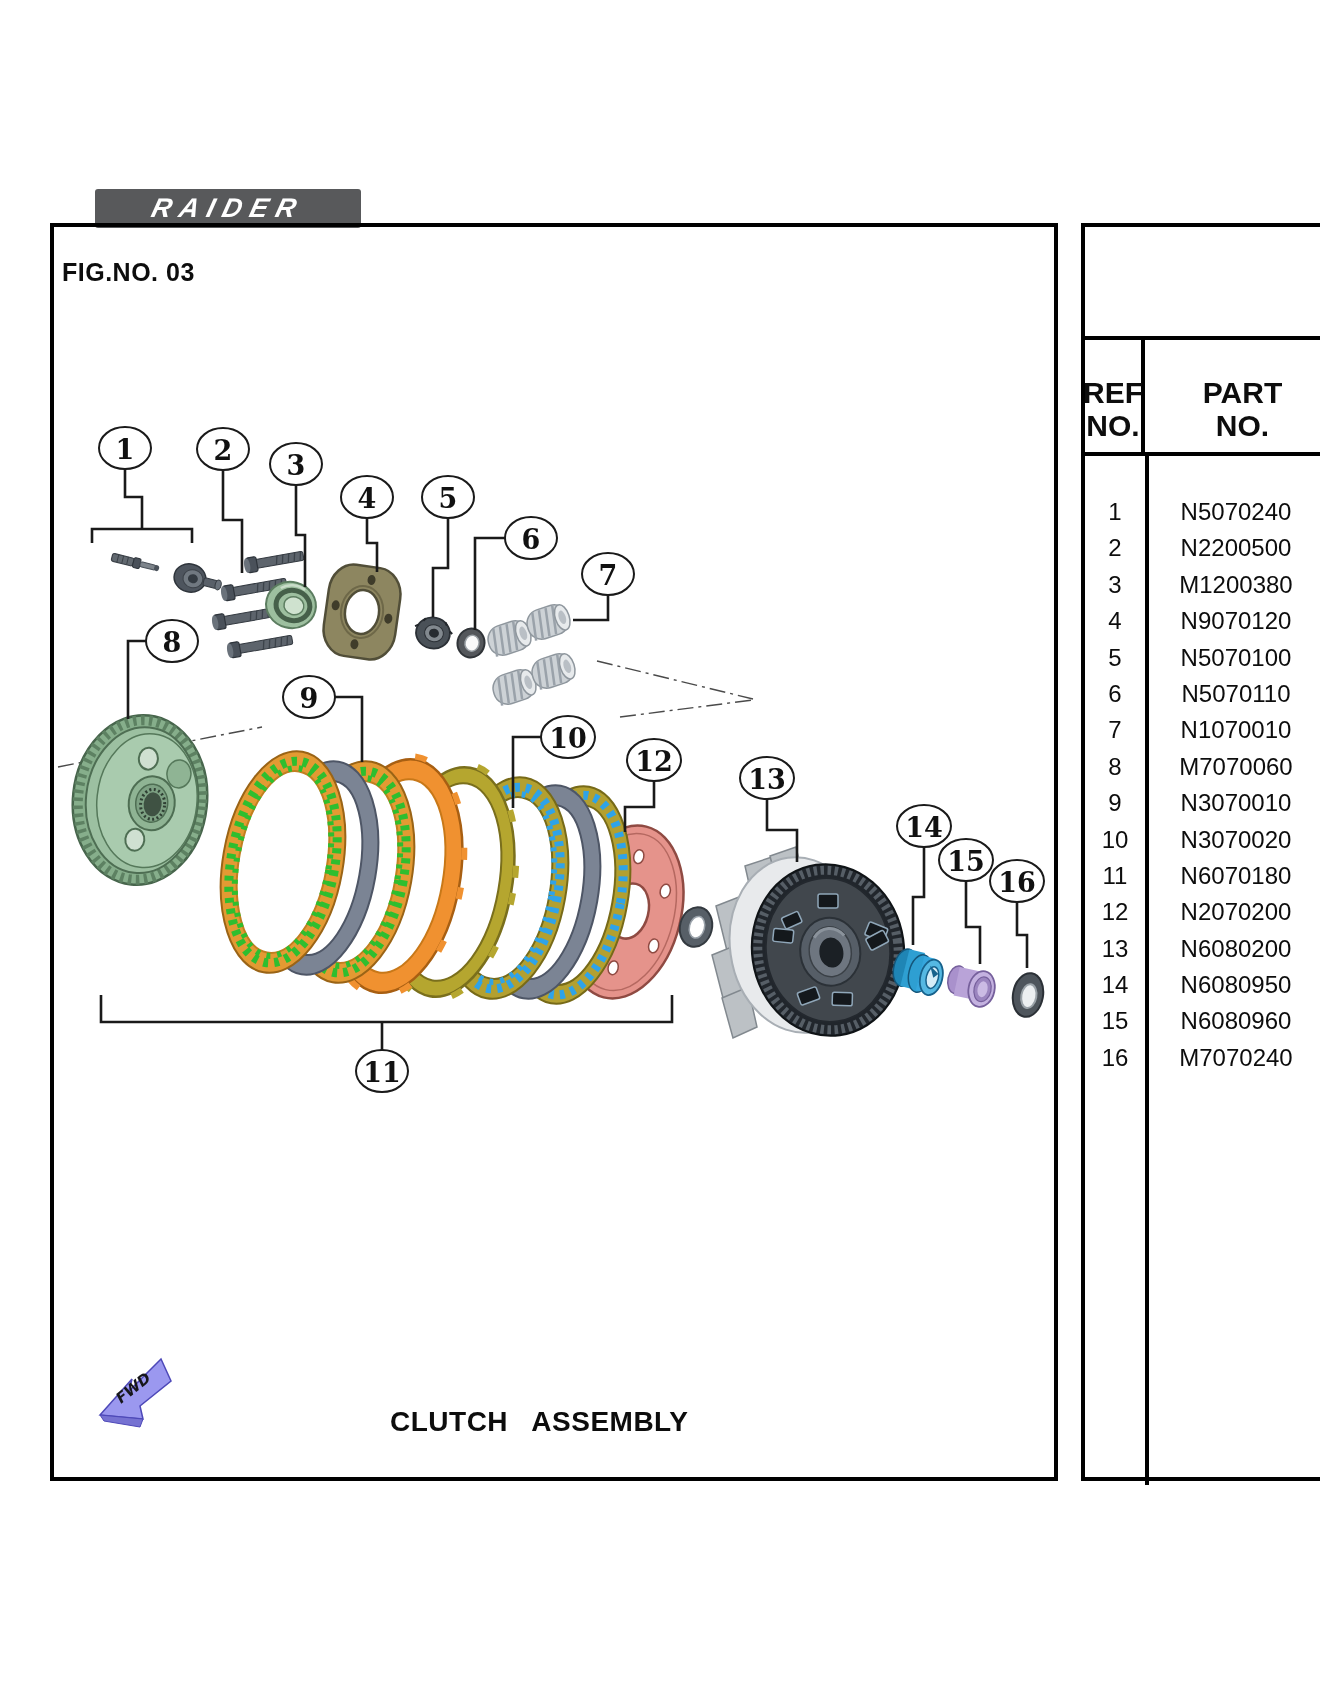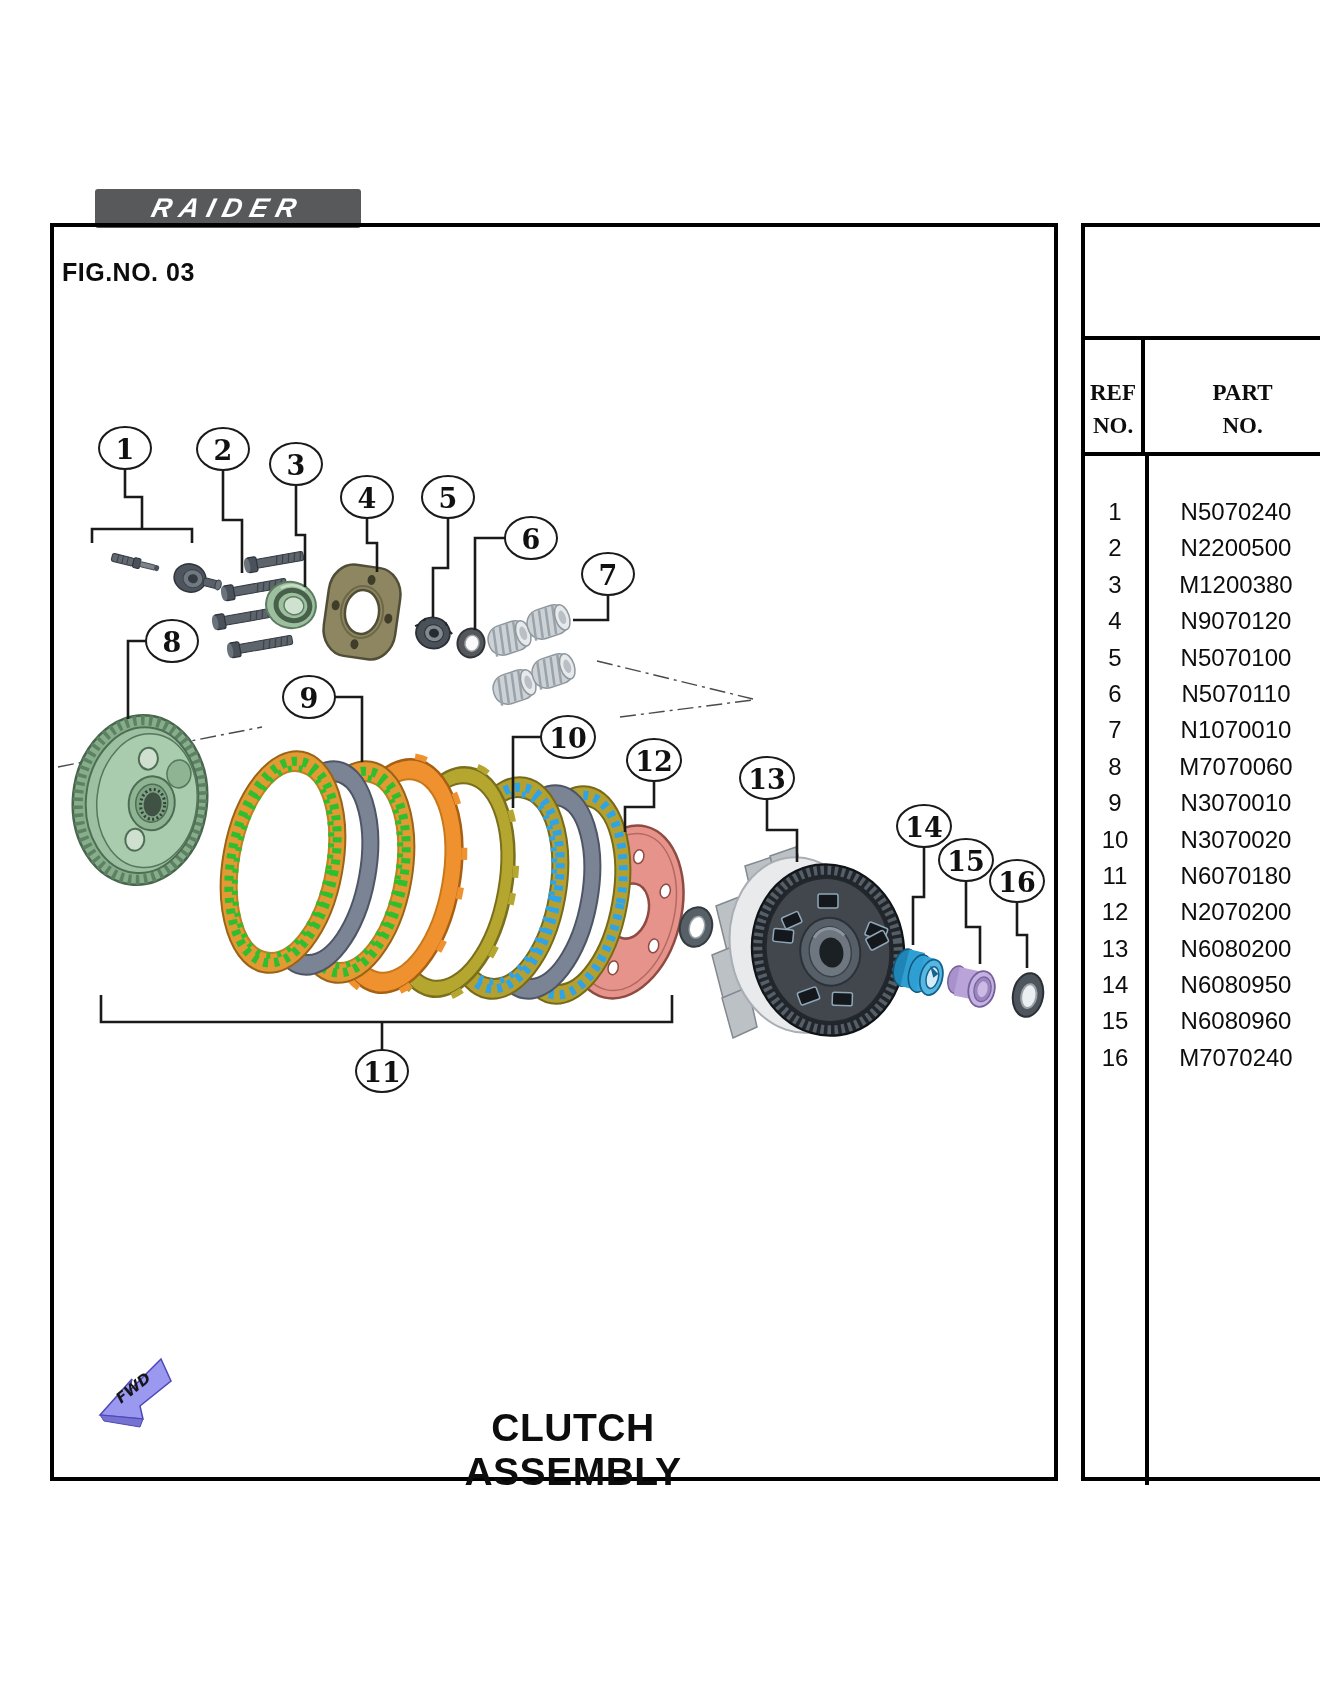--- a/index.html
+++ b/index.html
@@ -7,32 +7,32 @@
         font-family:"Liberation Sans",sans-serif;color:#0d0d0d;}
   
   .logo{position:absolute;left:95px;top:189px;width:266px;height:39px;background:#58595b;
         border-radius:3px;display:flex;align-items:center;justify-content:center;}
   .logo span{color:#ffffff;font-weight:bold;font-style:italic;font-size:27px;letter-spacing:8px;
         transform:skewX(-14deg);font-family:"Liberation Sans",sans-serif;}
   
   .frame{position:absolute;left:50px;top:223px;width:1008px;height:1258px;border:4px solid #000;
         box-sizing:border-box;}
   .figno{position:absolute;left:62px;top:258px;font-size:25px;font-weight:bold;letter-spacing:.5px;}
-  .dtitle{position:absolute;left:390px;top:1406px;width:366px;text-align:center;font-size:39px;
+  .dtitle{position:absolute;left:390px;top:1406px;width:366px;font-size:28px;
         font-weight:bold;letter-spacing:.5px;word-spacing:16px;}
   
   .ptable{position:absolute;left:1081px;top:223px;width:259px;height:1258px;box-sizing:border-box;
         border-left:4px solid #000;border-top:4px solid #000;border-bottom:4px solid #000;}
   .topbox{height:109px;border-bottom:4px solid #000;}
   .thead{height:112px;border-bottom:4px solid #000;display:flex;}
   .col-ref{width:60px;border-right:4px solid #000;display:flex;flex-direction:column;
         justify-content:flex-end;align-items:center;padding-bottom:10px;box-sizing:border-box;}
   .col-part{flex:1;display:flex;flex-direction:column;justify-content:flex-end;align-items:center;
         padding-bottom:10px;}
-  .thead span{font-weight:bold;font-size:23px;line-height:33px;font-family:Liberation Serif, serif;}
+  .thead span{font-weight:bold;font-size:30px;line-height:33px;}
   .tbody{position:relative;height:1029px;padding-top:38px;box-sizing:border-box;}
   .vdiv{position:absolute;left:60px;top:0;bottom:0;width:4px;background:#000;}
   .trow{display:flex;height:36.4px;line-height:36.4px;font-size:24px;}
   .tref{width:60px;text-align:center;}
   .tpart{width:182px;text-align:center;}
   
   svg.fig{position:absolute;left:0;top:0;}
   .callout ellipse{fill:#ffffff;stroke:#1a1a1a;stroke-width:2px;}
   .callout text{font-family:"DejaVu Serif",serif;font-weight:bold;font-size:27px;fill:#111;
         text-anchor:middle;dominant-baseline:central;}

